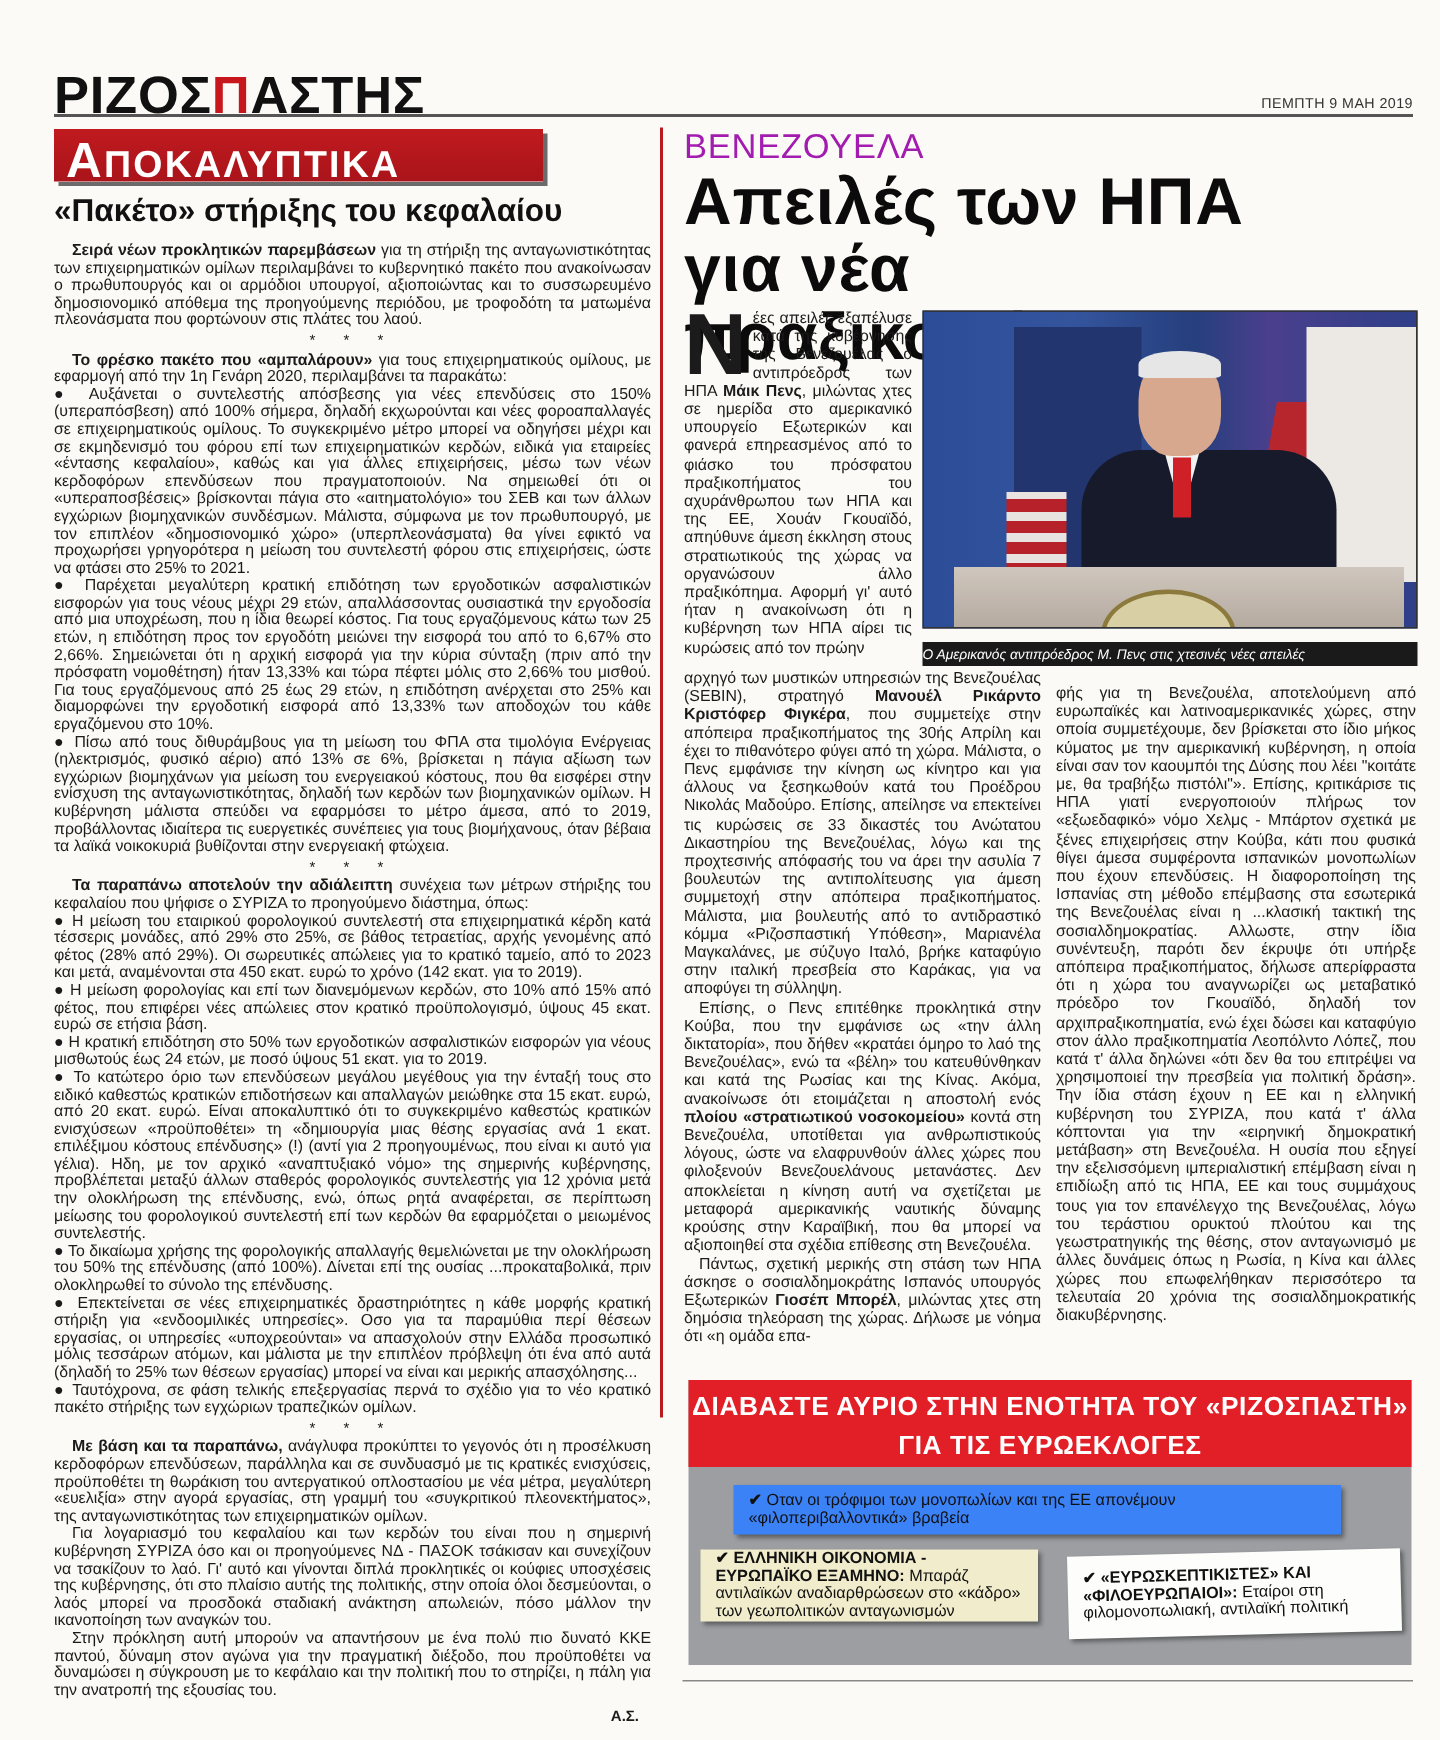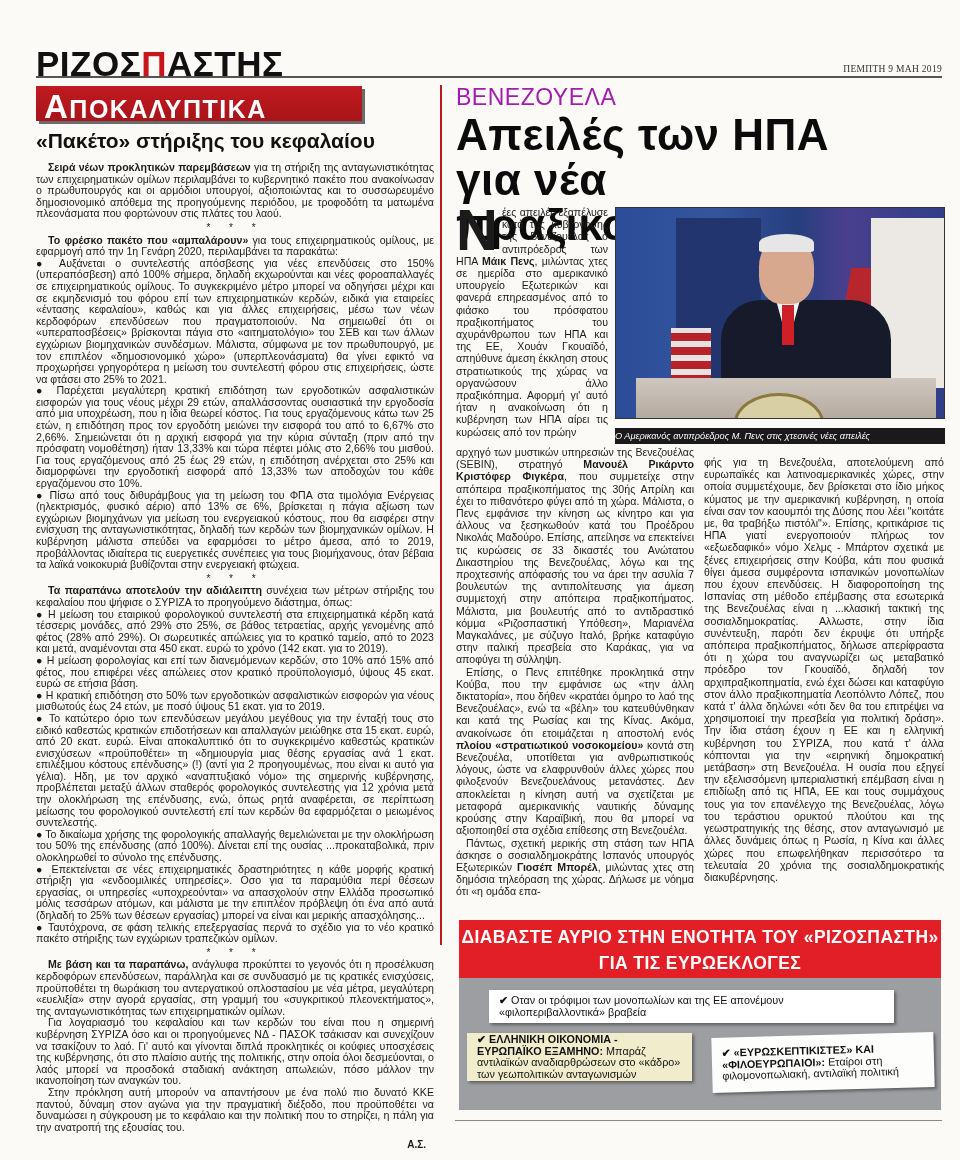--- a/index.html
+++ b/index.html
@@ -1,21 +1,21 @@
 <!DOCTYPE html>
 <html><head>
 <meta charset="utf-8">
 <style>
   * { box-sizing: border-box; margin: 0; padding: 0; }
   html, body { width: 960px; height: 1160px; background: #fbfaf6; overflow: hidden; }
   body { position: relative; font-family: "Liberation Sans", sans-serif; color: #1a1a1a; }
 
   .masthead { position: absolute; left: 36px; top: 44px; font-family: "Liberation Sans", sans-serif; font-weight: 900; font-size: 35px; letter-spacing: 0.5px; color: #111; }
   .masthead .star { color: #c8171c; }
-  .date { position: absolute; right: 18px; top: 64px; font-size: 9.5px; color: #333; letter-spacing: 0.3px; font-family: Liberation Serif, serif; }
+  .date { position: absolute; right: 18px; top: 64px; font-size: 9.5px; color: #333; letter-spacing: 0.3px; }
   .top-rule { position: absolute; left: 36px; right: 18px; top: 76px; height: 2px; background: #555; }
 
   .col-divider { position: absolute; left: 440px; top: 85px; width: 2px; height: 860px; background: #b81a1e; }
 
   
   .left { position: absolute; left: 36px; top: 86px; width: 398px; }
   .section-bar { width: 326px; height: 35px; background: linear-gradient(#c01a1f, #a9141a); color: #fff; font-weight: bold; font-size: 25px; letter-spacing: 1.5px; padding: 2px 0 0 8px; box-shadow: 3px 3px 0 #6b6b6b; }
   .section-bar .cap { font-size: 33px; }
   .left-title { margin-top: 6px; text-align: left; font-weight: 900; font-size: 21px; line-height: 27px; color: #111; }
   .body { font-size: 10.6px; line-height: 11.6px; text-align: justify; color: #1b1b1b; }
@@ -51,21 +51,21 @@
   .caption { position: absolute; left: 615px; top: 428px; width: 330px; height: 16px; background: #1a1a1a; color: #fff; font-style: italic; font-size: 9.2px; line-height: 16px; text-align: left; }
 
   .col2 { position: absolute; left: 456px; top: 446px; width: 238px; }
   .col3 { position: absolute; left: 704px; top: 456px; width: 240px; }
 
   
   .promo { position: absolute; left: 459px; top: 920px; width: 482px; height: 190px; background: #9c9ea1; }
   .promo-head { background: #e21f26; color: #fff; text-align: center; font-weight: bold; font-size: 17.5px; line-height: 26px; height: 58px; padding-top: 4px; letter-spacing: 0.4px; }
   .promo-item { position: absolute; font-size: 10.8px; line-height: 11.5px; color: #111; box-shadow: 2px 2px 3px rgba(0,0,0,0.4); }
   .promo-item b { font-weight: bold; }
-  .pi-1 { left: 30px; top: 70px; width: 405px; background: #ffffff; padding: 5px 10px; }
+  .pi-1 { left: 30px; top: 70px; width: 405px; background: #3b82f6; padding: 5px 10px; }
   .pi-2 { left: 8px; top: 113px; width: 225px; background: #f1edcc; padding: 1px 10px; }
   .pi-3 { left: 253px; top: 115px; width: 222px; background: #fdfdfc; padding: 10px 10px; transform: rotate(-1.5deg); }
   .check { font-weight: bold; margin-right: 3px; }
 
   .bottom-rule { position: absolute; left: 455px; right: 18px; top: 1120px; height: 1px; background: #888; }
 </style>
 </head>
 <body>
 
 <div class="masthead">

